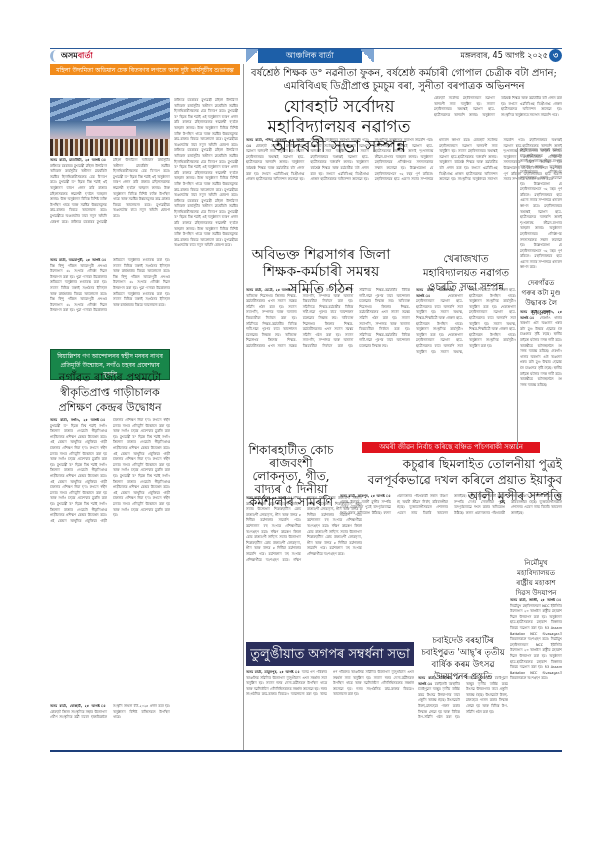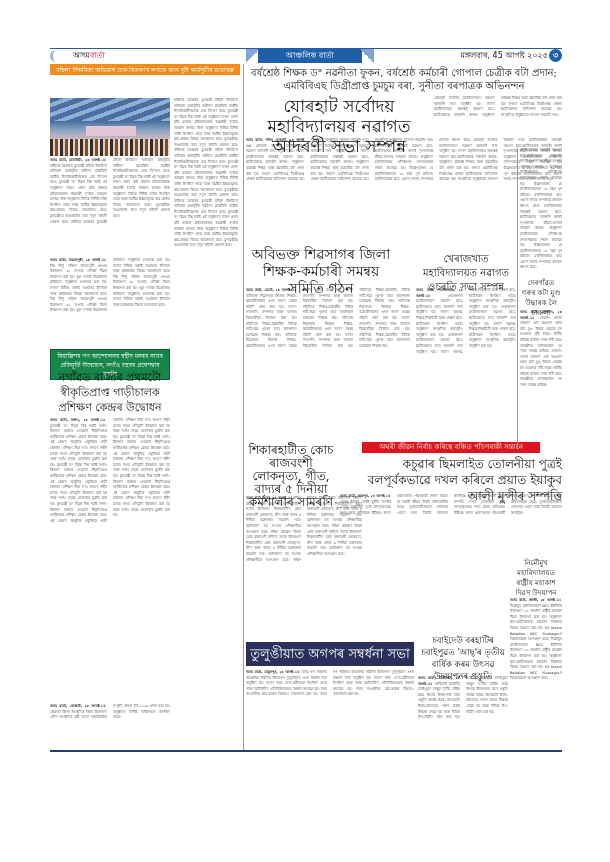--- a/index.html
+++ b/index.html
@@ -3,21 +3,21 @@
 <meta charset="utf-8">
 <style>
   * { box-sizing: border-box; margin: 0; padding: 0; }
   html, body { width: 610px; height: 862px; background: #ffffff; overflow: hidden; }
   body { font-family: "DejaVu Sans", sans-serif; color: #111; position: relative; }
   .page { position: absolute; left: 50px; top: 48px; width: 512px; height: 796px; }
   .abs { position: absolute; }
 
   
   .hdr { position: absolute; left: 0; top: 0; width: 512px; height: 14px; border-top: 1px solid #2a5a9a; }
-  .hdr .brand { position: absolute; left: 0; top: 1px; height: 12px; padding-left: 20px; width: 200px; border-left: 3px solid #9ab7d9; border-radius: 6px 0 0 6px; font-size: 8px; font-weight: normal; line-height: 12px; }
+  .hdr .brand { position: absolute; left: 0; top: 1px; height: 12px; padding-left: 8px; width: 200px; border-left: 3px solid #9ab7d9; border-radius: 6px 0 0 6px; font-size: 8px; font-weight: bold; line-height: 12px; }
   .hdr .brand .b2 { color: #c8102e; }
   .hdr .section { position: absolute; left: 208px; top: 0; width: 104px; height: 14px; background: #1d5fa8; color: #fff; font-size: 8px; text-align: center; line-height: 14px; }
   .hdr .wingL { position: absolute; left: 196px; top: 0; width: 14px; height: 14px; background: linear-gradient(135deg, #7fa6d4 50%, transparent 50%); }
   .hdr .wingR { position: absolute; left: 310px; top: 0; width: 14px; height: 14px; background: linear-gradient(225deg, #7fa6d4 50%, transparent 50%); }
   .hdr .date { position: absolute; right: 14px; top: 0; font-size: 8px; line-height: 14px; }
   .hdr .pg { position: absolute; right: 0; top: 0; width: 13px; height: 13px; border-radius: 50%; background: #1d5fa8; color: #fff; font-size: 8px; font-weight: bold; text-align: center; line-height: 13px; }
 
   .kicker-orange { background: #f28c1c; color: #fff; font-size: 6px; text-align: center; line-height: 11px; height: 11px; }
   .kicker-green { background: #18864a; color: #fff; font-size: 6px; text-align: center; line-height: 9px; padding: 1px 2px; border: 1px solid #0f5a31; }
   .kicker-red { background: #e0141e; color: #fff; font-size: 7px; text-align: center; line-height: 11px; height: 11px; }

